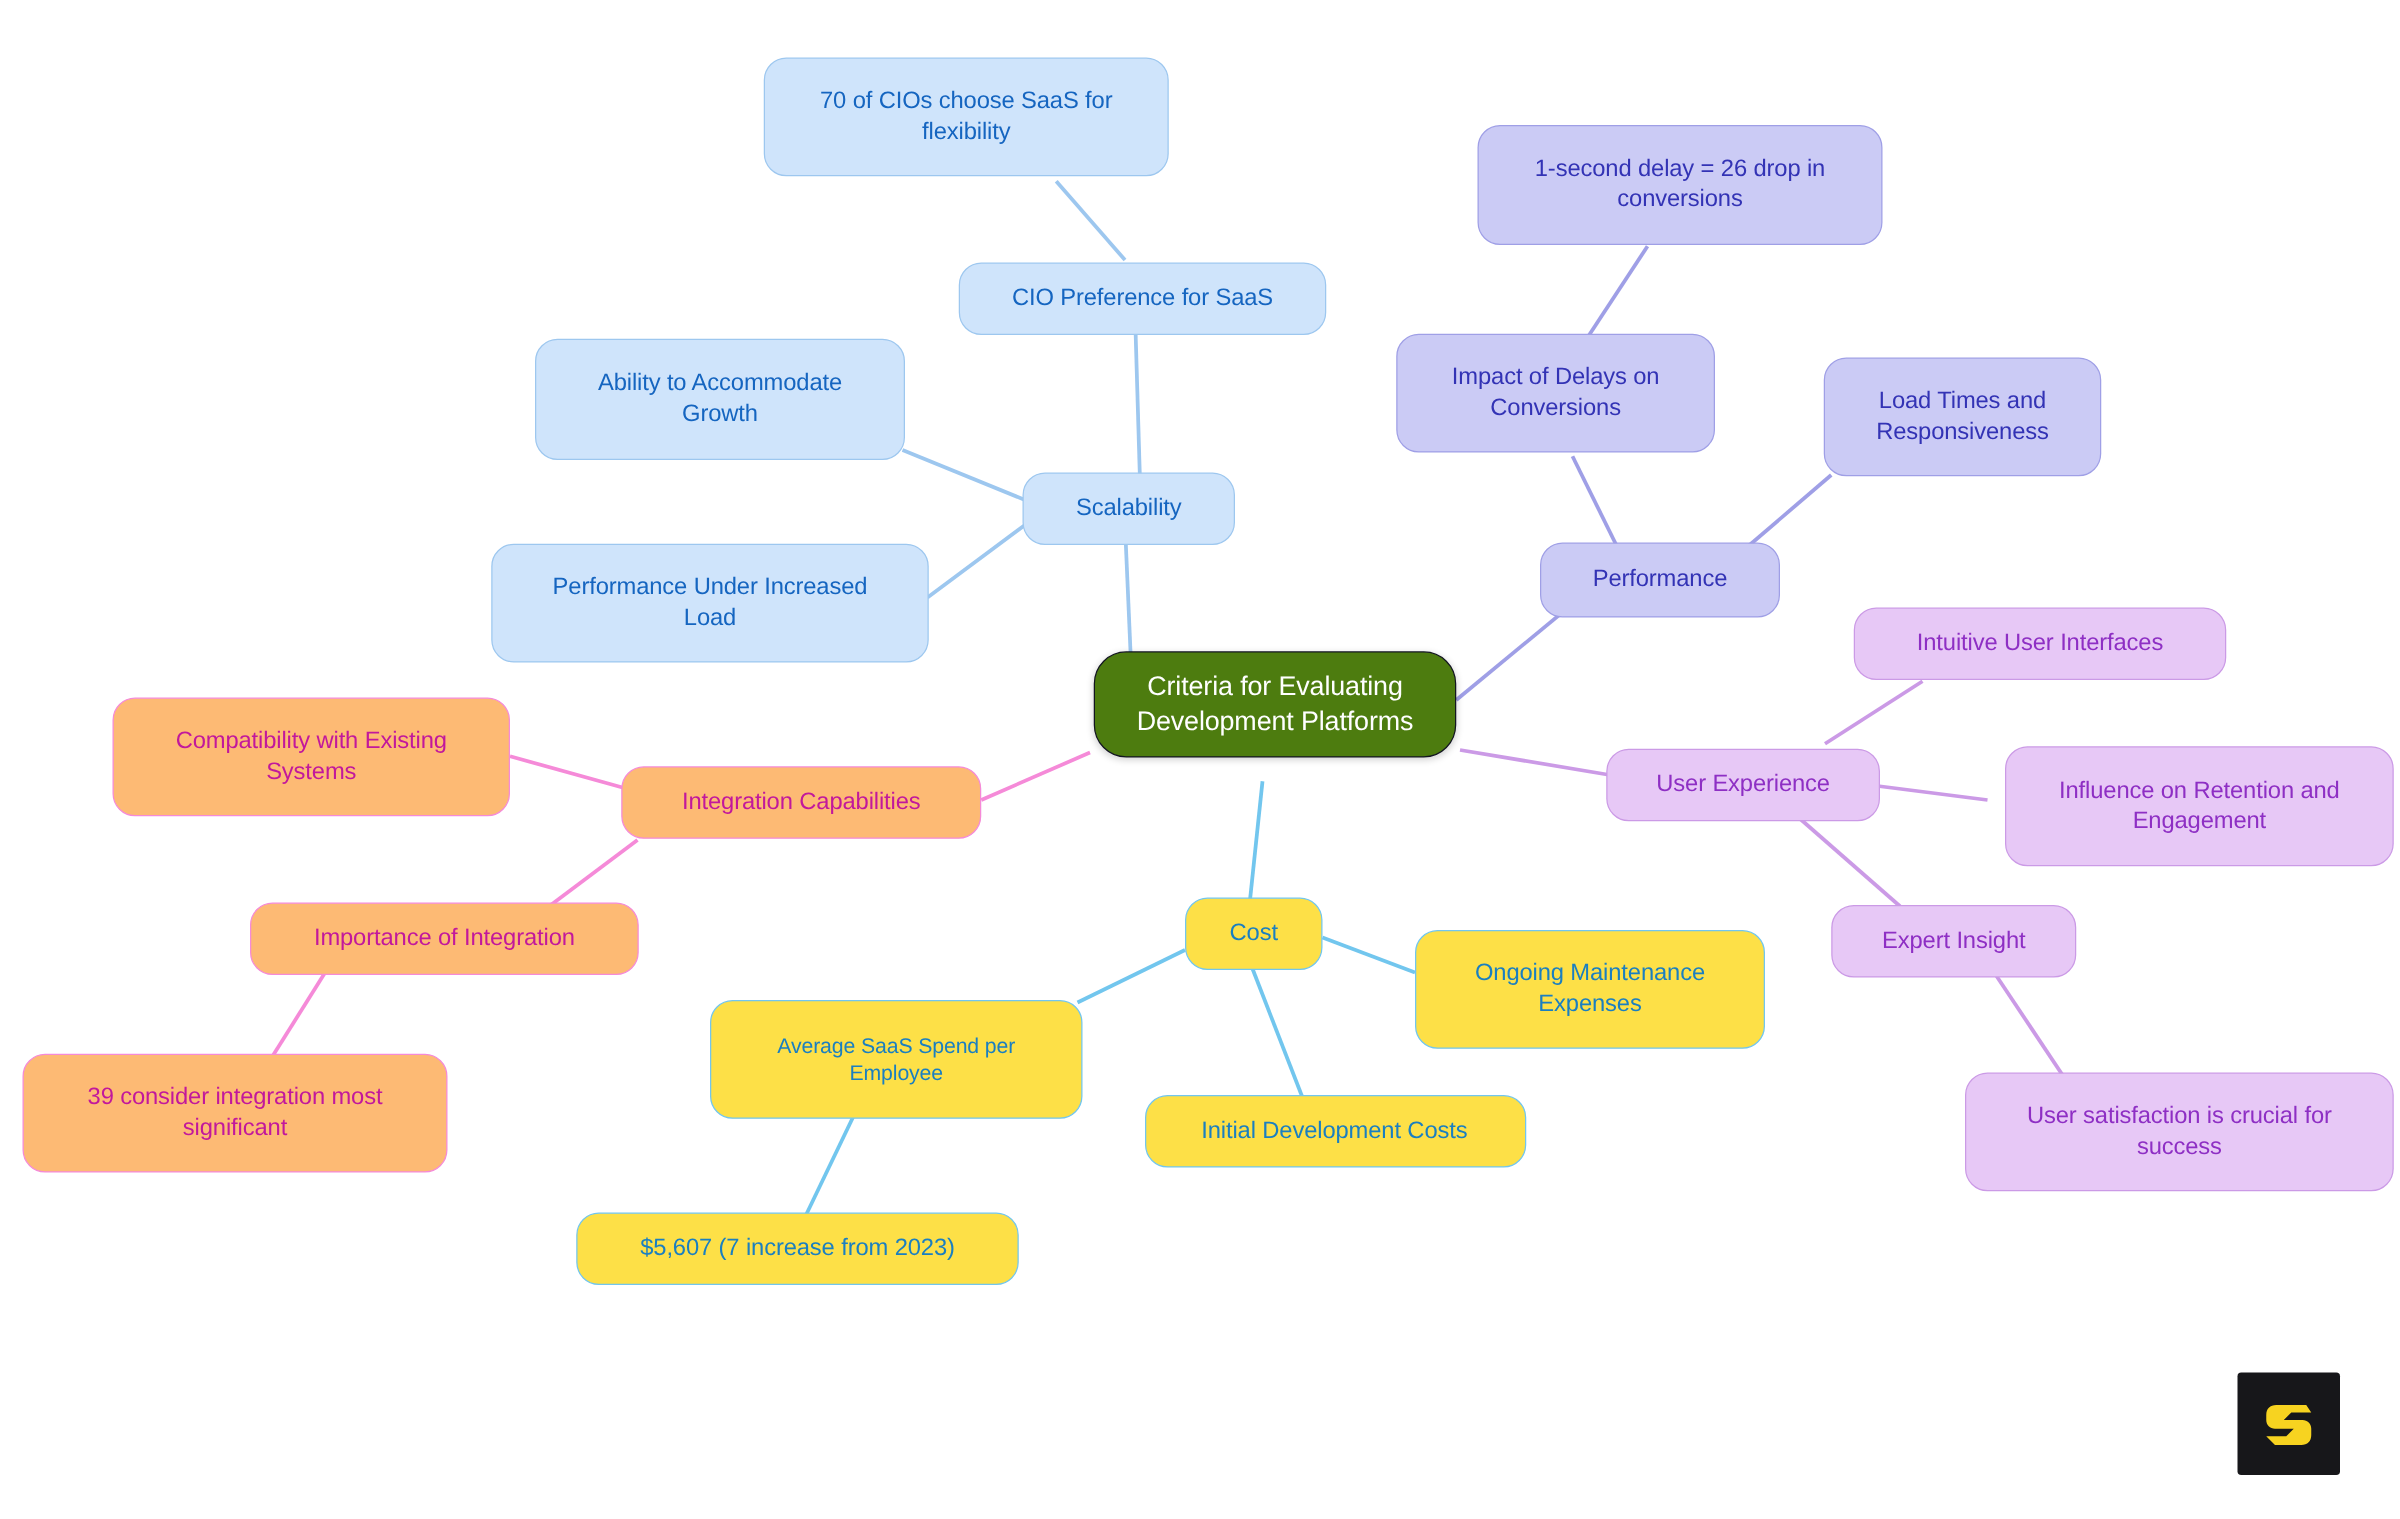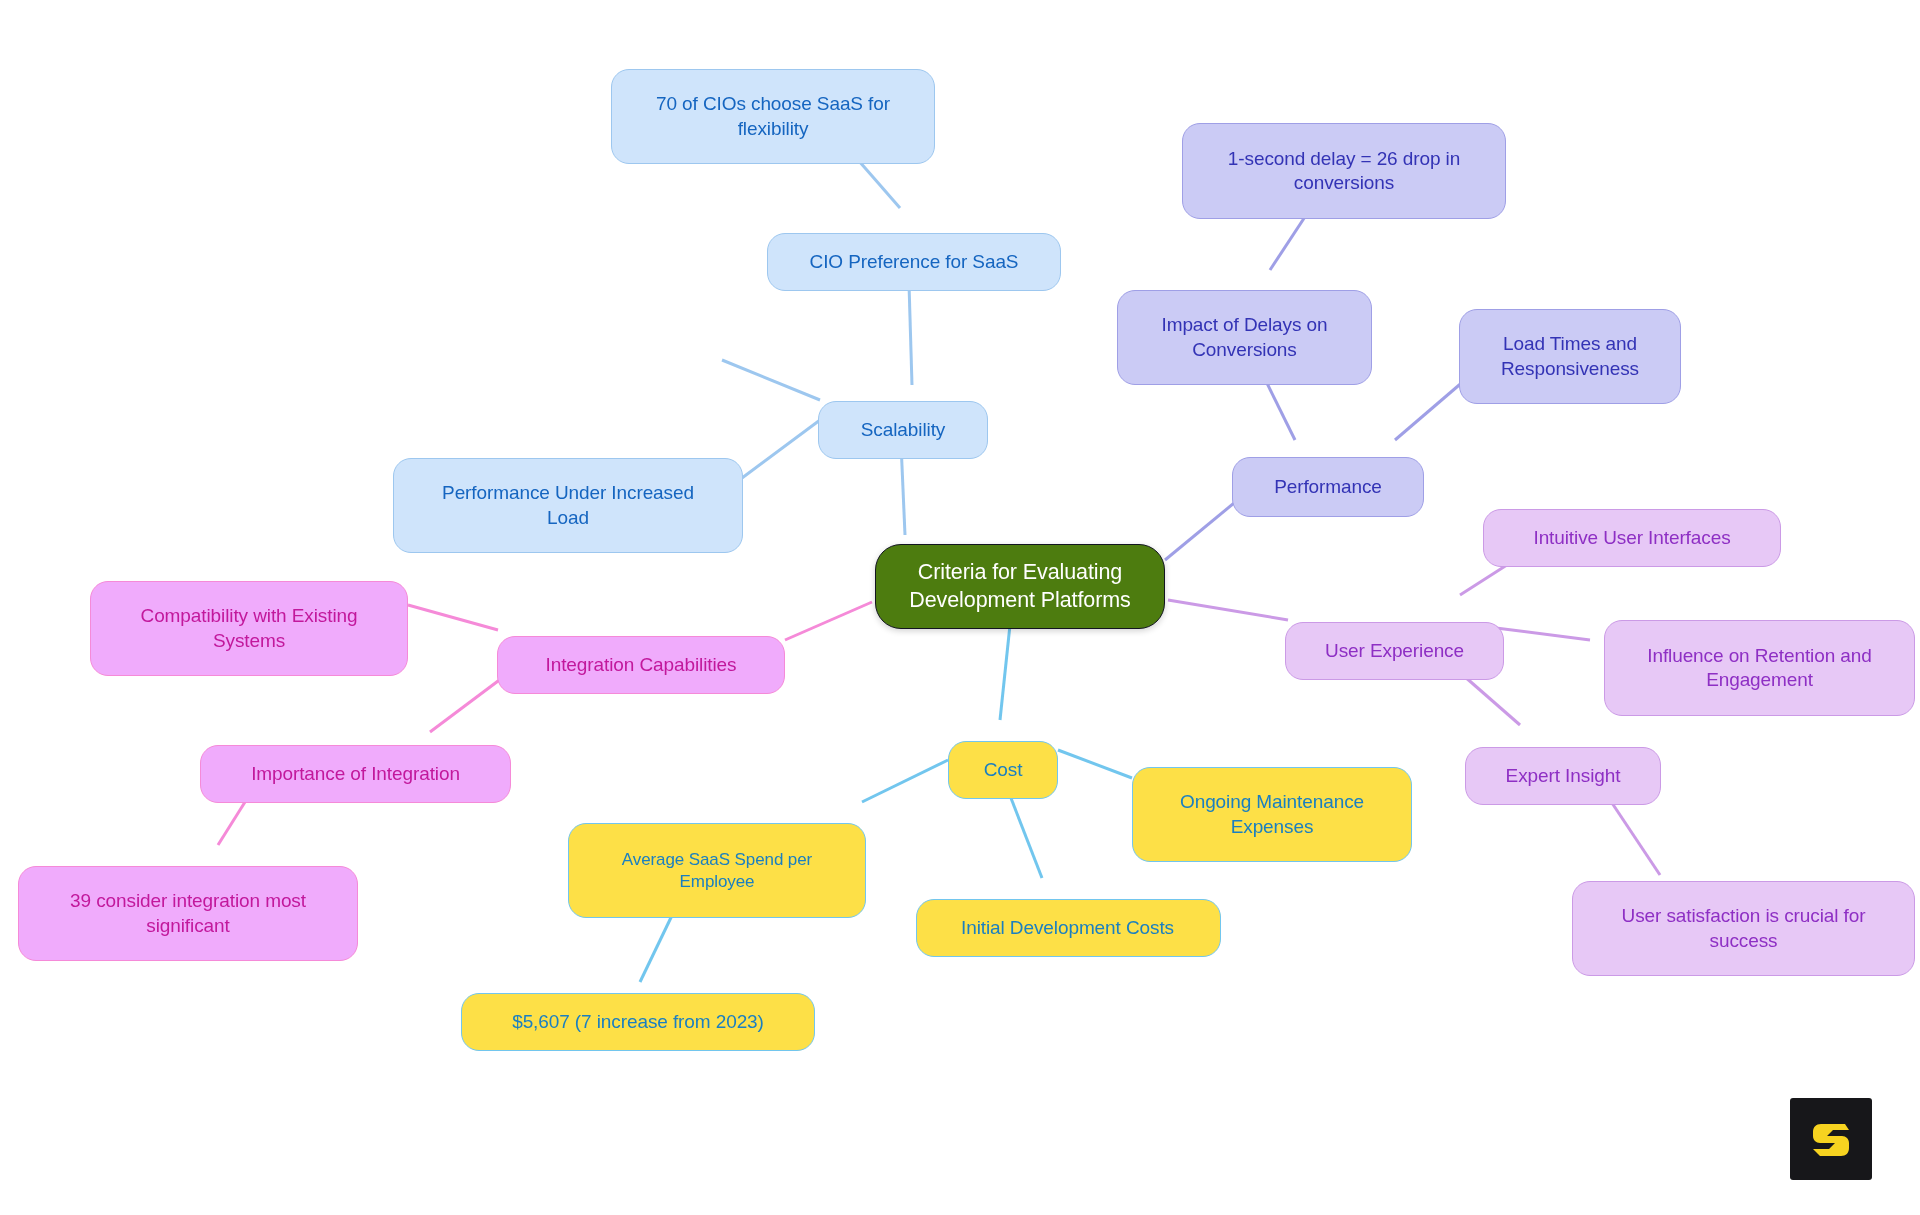--- a/index.html
+++ b/index.html
@@ -28,35 +28,34 @@
     display: flex;
     align-items: center;
     justify-content: center;
     text-align: center;
     border-radius: 18px;
     border: 1.3px solid transparent;
     line-height: 1.28;
     padding: 6px 14px;
     letter-spacing: -0.1px;
     white-space: pre-line;
-    margin-top: 23px;
   }
   .node-root {
     background: #4d7c0f;
     color: #ffffff;
     border-color: #121520;
     border-radius: 26px;
     font-size: 21.5px;
     box-shadow: 0 2px 6px rgba(0,0,0,0.18);
   }
   .node-blue   { background: #cfe4fb; border-color: #9dc7ef; color: #1565c0; }
   .node-cyan   { background: #fde047; border-color: #72c6ee; color: #1a7fc1; }
   .node-purple { background: #cbcbf5; border-color: #9f9fe6; color: #3333b5; }
   .node-violet { background: #e7c8f6; border-color: #cb9ae6; color: #8e2fc4; }
-  .node-pink   { background: #f0abfc; border-color: #f58ad8; color: #c2189c; }
+  .node-pink   { background: #fdba74; border-color: #f58ad8; color: #c2189c; }
 
   .logo {
     position: absolute;
     left: 1790px;
     top: 1098px;
     width: 82px;
     height: 82px;
     background: #17171a;
     border-radius: 3px;
     display: flex;
@@ -130,20 +129,24 @@
 
   <div class="node node-blue" style="left:767px; top:210px; width:294px; height:58px; font-size:19px;">
     <span>CIO Preference for SaaS</span>
   </div>
 
   <div class="node node-blue" style="left:611px; top:46px; width:324px; height:95px; font-size:19px;">
     <span>70 of CIOs choose SaaS for
 flexibility</span>
   </div>
 
+  <div class="node node-blue" style="left:428px; top:271px; width:296px; height:97px; font-size:19px;">
+    <span>Ability to Accommodate
+Growth</span>
+  </div>
 
   <div class="node node-blue" style="left:393px; top:435px; width:350px; height:95px; font-size:19px;">
     <span>Performance Under Increased
 Load</span>
   </div>
 
   <div class="node node-purple" style="left:1232px; top:434px; width:192px; height:60px; font-size:19px;">
     <span>Performance</span>
   </div>
 

